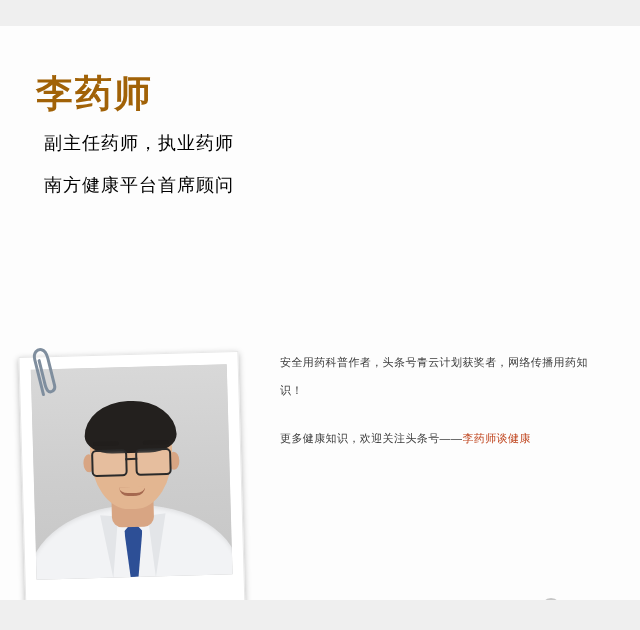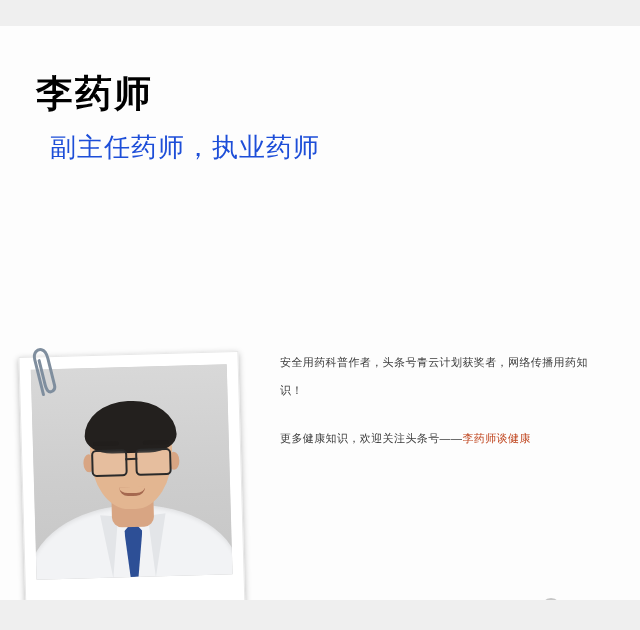--- a/index.html
+++ b/index.html
@@ -39,35 +39,35 @@
   }
 
   
   .headings {
     position: absolute;
     left: 36px;
     top: 46px;
     width: 560px;
   }
   .name {
-    color: #000000;
+    color: #a16207;
     font-size: 37px;
     line-height: 44px;
     font-weight: bold;
     letter-spacing: 2px;
     margin: 0 0 10px 0;
     white-space: nowrap;
   }
   .sub-line {
-    color: #1d4ed8;
-    font-size: 26px;
+    color: #000000;
+    font-size: 18px;
     line-height: 34px;
     letter-spacing: 1px;
     white-space: nowrap;
-    margin: 14px;
+    margin: 8px;
   }
 
   
   .photo-card {
     position: absolute;
     left: 22px;
     top: 328px;
     width: 218px;
     height: 258px;
     background: #ffffff;
@@ -280,20 +280,21 @@
 
 <div class="canvas">
 
   <div class="band-top"></div>
 
   <div class="stage">
 
     <div class="headings">
       <div class="name">李药师</div>
       <div class="sub-line">副主任药师，执业药师</div>
+      <div class="sub-line">南方健康平台首席顾问</div>
     </div>
 
     <div class="photo-card">
       <div class="photo-inner">
         <div class="ph-bg"></div>
         <div class="ph-coat"></div>
         <div class="ph-collar-l"></div>
         <div class="ph-collar-r"></div>
         <div class="ph-tie"></div>
         <div class="ph-neck"></div>

